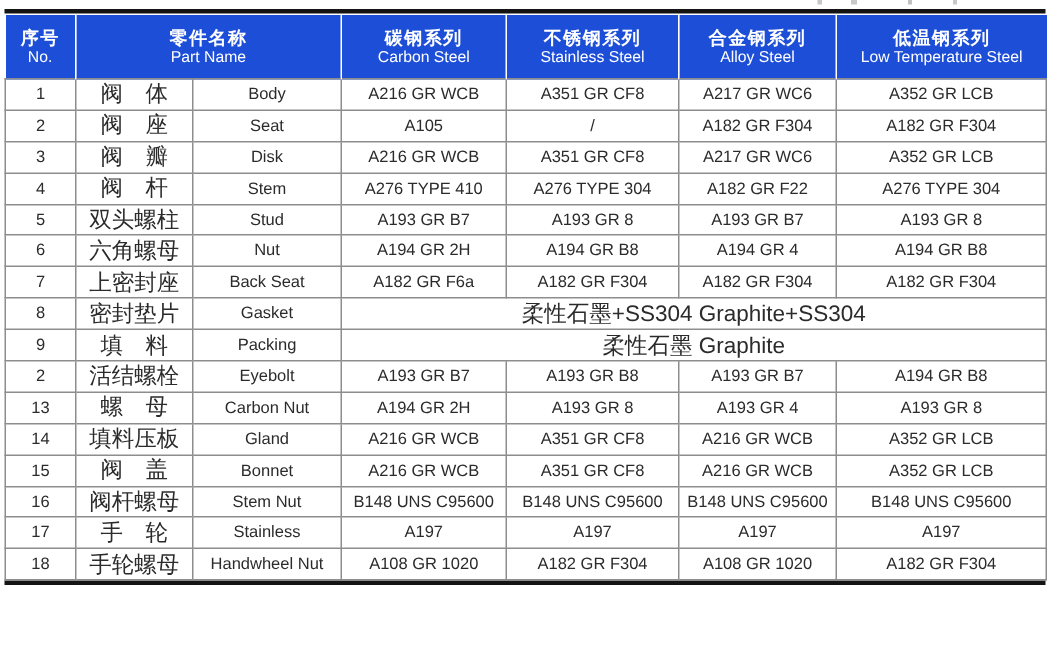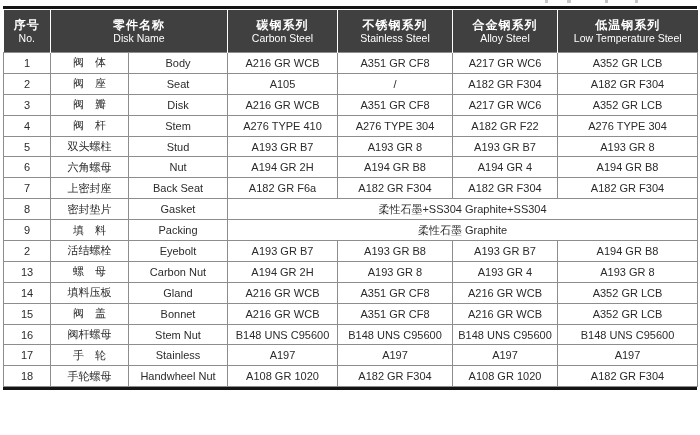--- a/index.html
+++ b/index.html
@@ -14,33 +14,33 @@
   }
   .table-wrap{
     position:absolute;left:3px;top:6px;width:694px;
     border-top:3px solid #141414;
     border-bottom:3px solid #141414;
   }
   table{
     border-collapse:collapse;table-layout:fixed;width:694px;margin-top:1px;
   }
   thead th{
-    background:#404040;color:#ffffff;height:40px;padding:1px 0;
+    background:#1d4ed8;color:#ffffff;height:40px;padding:1px 0;
     border-left:1px solid #ffffff;vertical-align:middle;
   }
   thead th:first-child{border-left:none;}
   .h-cn{font-size:12px;font-weight:700;line-height:14px;letter-spacing:1px;}
   .h-en{font-size:10.5px;font-weight:400;line-height:13px;letter-spacing:0;}
   tbody td{
     border:1px solid #8d8d8d;height:19.9px;padding:0 2px;
     font-size:11px;color:#2b2b2b;text-align:center;vertical-align:middle;
     white-space:nowrap;overflow:hidden;
   }
   tbody tr td:first-child{border-left:1px solid #8d8d8d;}
-  td.cn{font-size:11px;}
+  td.cn{font-size:15px;}
 </style>
 </head>
 <body>
 
 <div class="crop-marks"></div>
 
 <div class="table-wrap">
   <table>
     <colgroup>
       <col style="width:47px">
@@ -52,21 +52,21 @@
         <col style="width:140px">
     </colgroup>
     <thead>
       <tr>
         <th>
           <div class="h-cn">序号</div>
           <div class="h-en">No.</div>
         </th>
         <th colspan="2">
           <div class="h-cn">零件名称</div>
-          <div class="h-en">Disk Name</div>
+          <div class="h-en">Part Name</div>
         </th>
         <th>
           <div class="h-cn">碳钢系列</div>
           <div class="h-en">Carbon Steel</div>
         </th>
         <th>
           <div class="h-cn">不锈钢系列</div>
           <div class="h-en">Stainless Steel</div>
         </th>
         <th>

